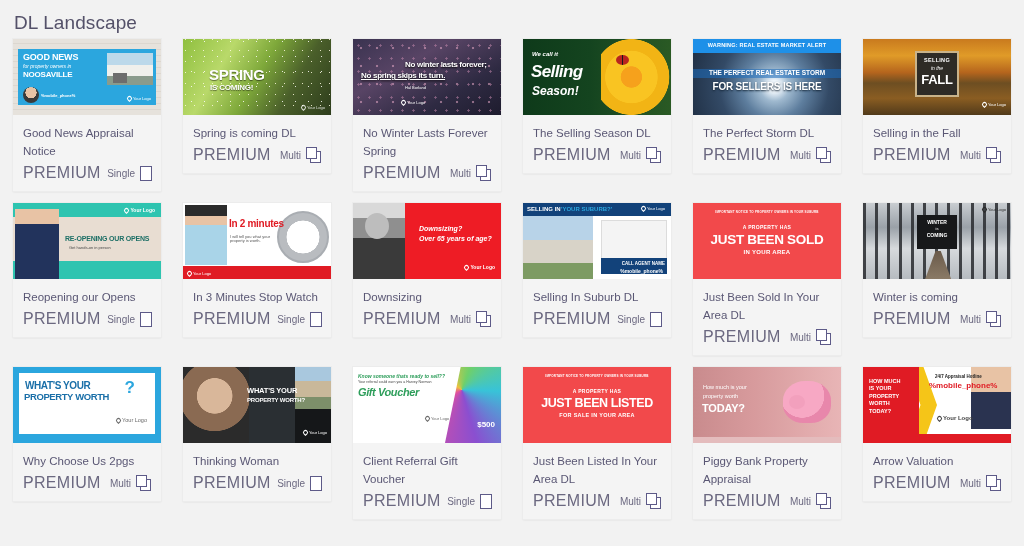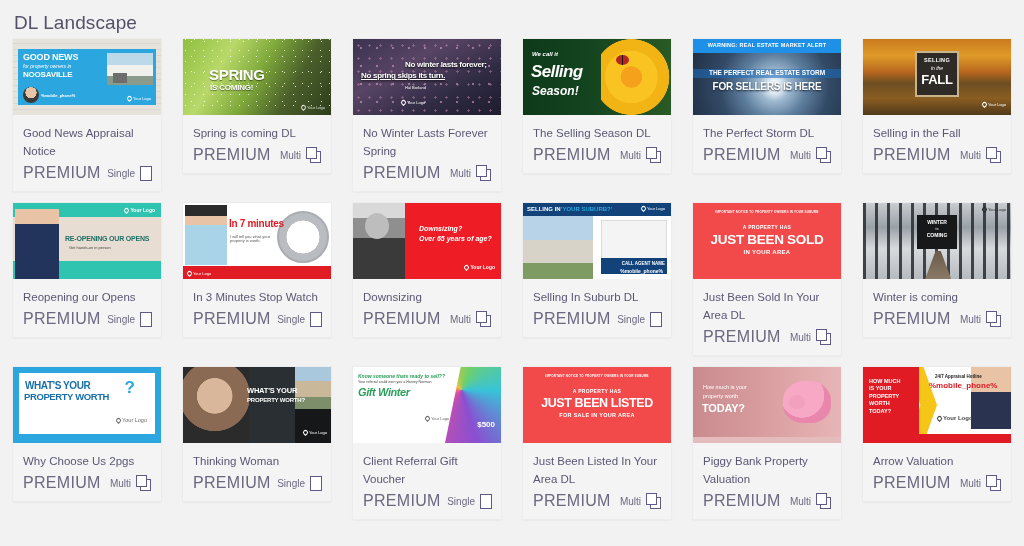--- a/index.html
+++ b/index.html
@@ -463,21 +463,21 @@
         </div>
       </div>
     </div>
 
     <div class="card">
       <div class="thumb">
         <div class="thumb-art a8">
           <div class="woman"></div>
           <div class="watch"></div>
           <div class="redbar"></div>
-          <div class="t-txt" style="left:46px;top:16px;font-size:10px;color:#e01b24;letter-spacing:-.3px;">In 7 minutes</div>
+          <div class="t-txt" style="left:46px;top:16px;font-size:10px;color:#e01b24;letter-spacing:-.3px;">In 2 minutes</div>
           <div class="t-txt" style="left:47px;top:32px;font-size:4px;color:#555;font-weight:400;width:46px;">I will tell you what your property is worth.</div>
           <div class="logo-chip" style="left:4px;bottom:3px;">
               <span class="pin"></span>
               <span>Your Logo</span>
             </div>
         </div>
       </div>
       <div class="card-body">
         <div class="card-title">In 3 Minutes Stop Watch</div>
         <div class="card-meta">
@@ -654,21 +654,21 @@
         </div>
       </div>
     </div>
 
     <div class="card">
       <div class="thumb">
         <div class="thumb-art a15">
           <div class="mosaic"></div>
           <div class="t-txt" style="left:5px;top:7px;font-size:5px;color:#2e9e5b;font-style:italic;">Know someone thats ready to sell??</div>
           <div class="t-txt" style="left:5px;top:14px;font-size:3.6px;color:#444;font-weight:400;">Your referral could earn you a Harvey Norman</div>
-          <div class="t-txt" style="left:5px;top:20px;font-size:11px;color:#2e9e5b;font-style:italic;letter-spacing:-.4px;">Gift Winter</div>
+          <div class="t-txt" style="left:5px;top:20px;font-size:11px;color:#2e9e5b;font-style:italic;letter-spacing:-.4px;">Gift Voucher</div>
           <div class="badge">$500</div>
           <div class="logo-chip" style="left:72px;bottom:22px;color:#6a6a6a;">
               <span class="pin"></span>
               <span>Your Logo</span>
             </div>
         </div>
       </div>
       <div class="card-body">
         <div class="card-title">Client Referral Gift Voucher</div>
         <div class="card-meta">
@@ -709,21 +709,21 @@
       <div class="thumb">
         <div class="thumb-art a17">
           <div class="pig"></div>
           <div class="band"></div>
           <div class="t-txt" style="left:10px;top:18px;font-size:5.5px;font-weight:400;">How much is your</div>
           <div class="t-txt" style="left:10px;top:27px;font-size:5.5px;font-weight:400;">property worth</div>
           <div class="t-txt" style="left:9px;top:36px;font-size:11px;letter-spacing:-.2px;">TODAY?</div>
         </div>
       </div>
       <div class="card-body">
-        <div class="card-title">Piggy Bank Property Valuation</div>
+        <div class="card-title">Piggy Bank Property Appraisal</div>
         <div class="card-meta">
           <span class="premium">PREMIUM</span>
           <span class="pages">
             <span class="pages-label">Multi</span>
             <span class="icon-multi">
                 <span class="sheet-back"></span>
                 <span class="sheet-front"></span>
               </span>
           </span>
         </div>

